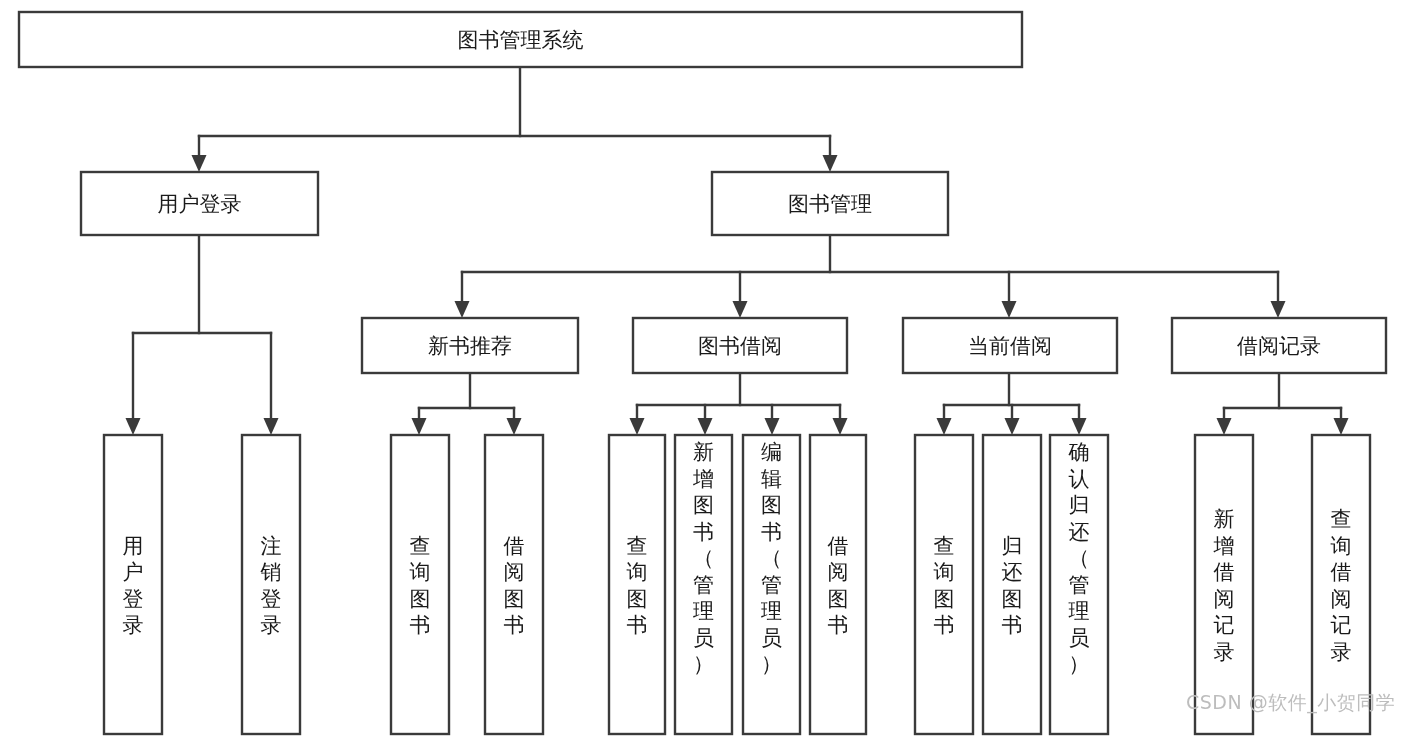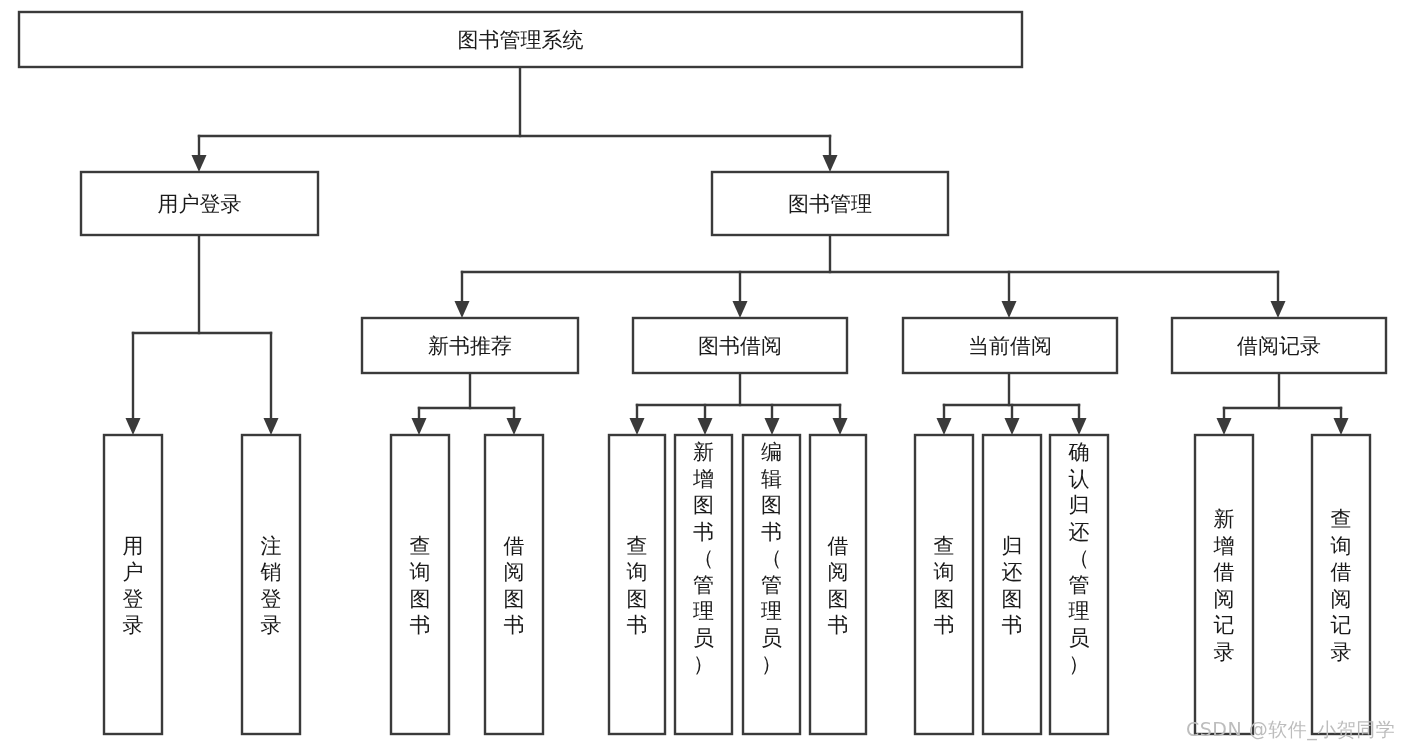--- a/index.html
+++ b/index.html
@@ -57,21 +57,21 @@
     text-anchor: middle;
   }
   .watermark-text {
     position: absolute;
     font-family: "DejaVu Sans", "Liberation Sans", sans-serif;
     font-size: 19px;
     color: #bdbdbd;
     white-space: nowrap;
     letter-spacing: 0.5px;
     left: 1186px;
-    top: 717px;
+    top: 690px;
     user-select: none;
   }
 </style>
 </head>
 <body>
 
 <div id="diagram-root">
   <svg class="diagram-canvas" viewBox="0 0 1405 747">
     <g id="connectors-layer">
         <g>

